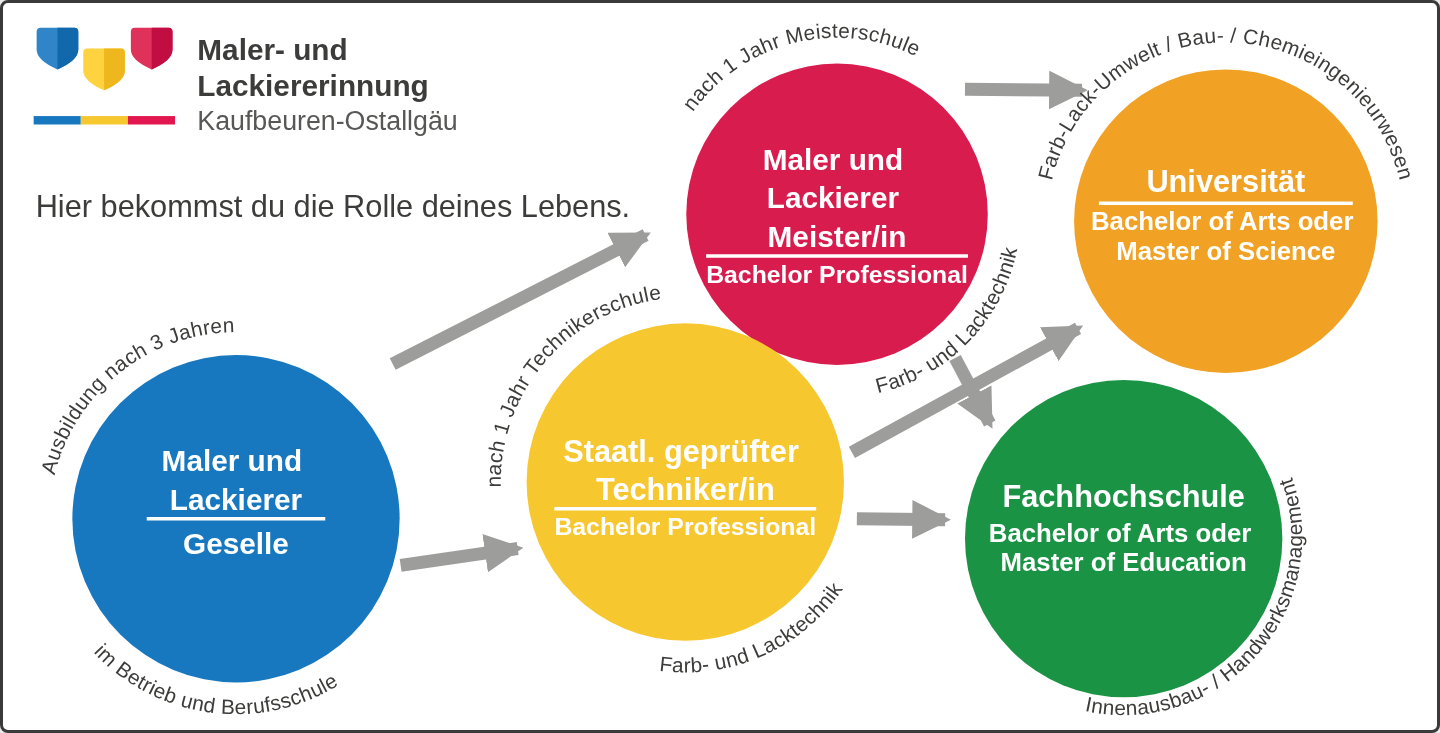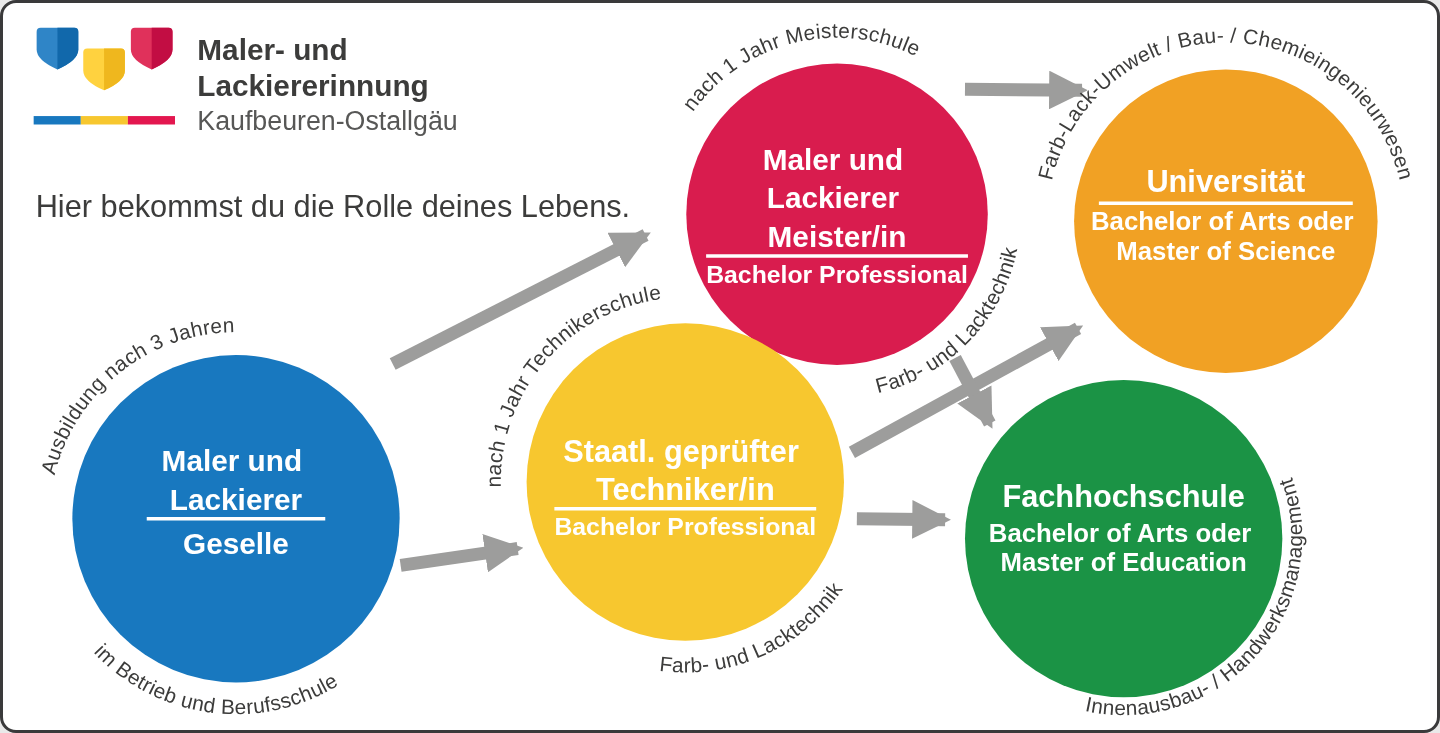--- a/index.html
+++ b/index.html
@@ -1,21 +1,21 @@
 <!DOCTYPE html>
 <html><head>
 <meta charset="utf-8">
 <style>
   html, body { margin: 0; padding: 0; background: #e9e9e9; }
   .frame {
     width: 1440px; height: 733px;
     box-sizing: border-box;
     background: #ffffff;
     border: 3px solid #3a3a3b;
-    border-radius: 16px;
+    border-radius: 8px;
     overflow: hidden;
     position: relative;
     font-family: "Liberation Sans", "DejaVu Sans", sans-serif;
   }
   svg { display: block; }
   .logo-title   { font-size: 30px; font-weight: bold; fill: #3C3C3B; }
   .logo-sub     { font-size: 27px; font-weight: normal; fill: #575756; }
   .headline     { font-size: 31px; fill: #3C3C3B; }
   .node-title   { font-weight: bold; fill: #FFFFFF; text-anchor: middle; }
   .t30 { font-size: 30px; }

